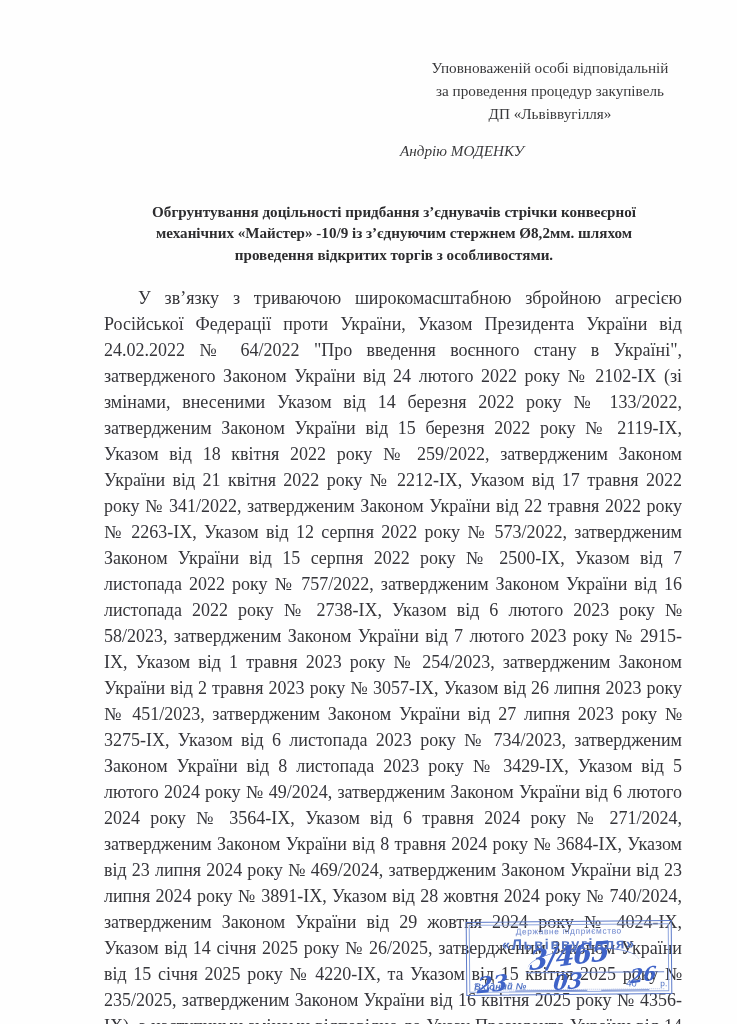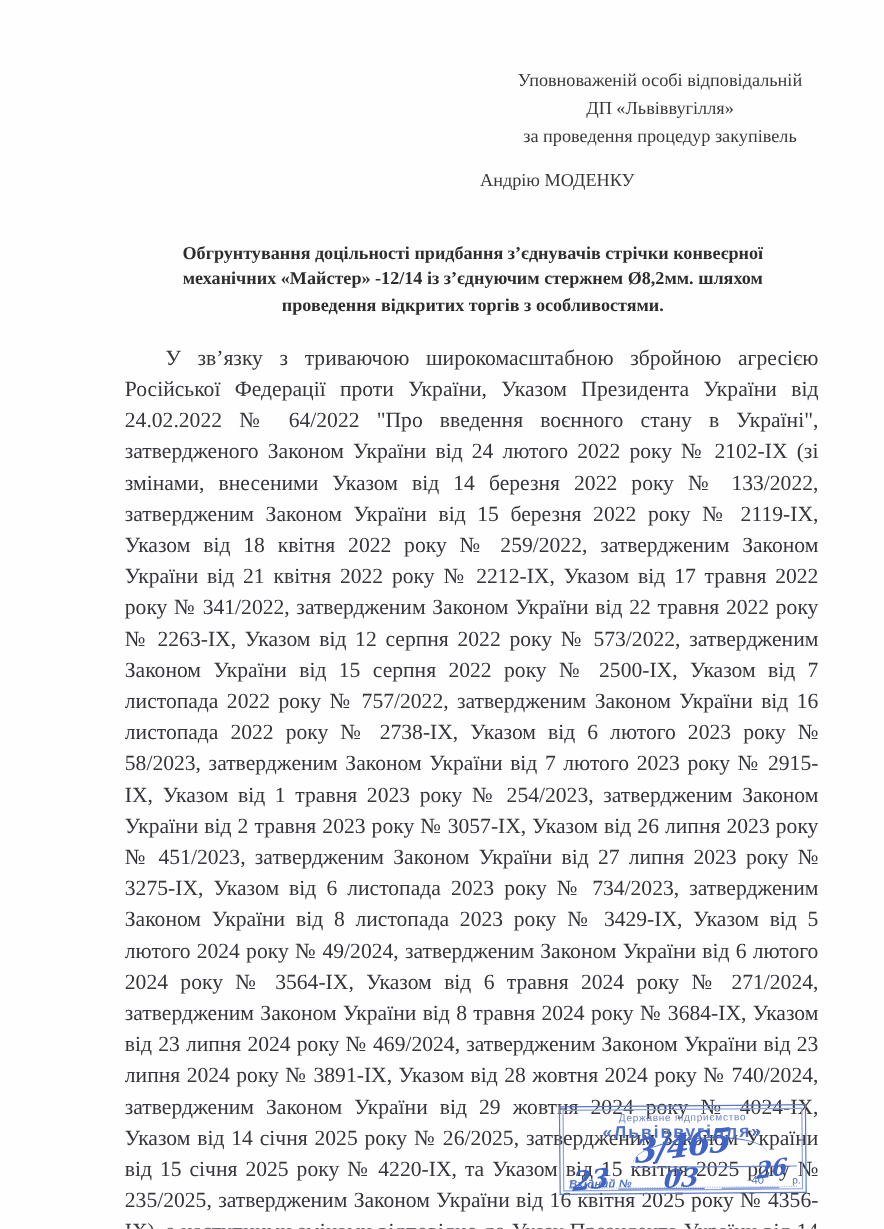--- a/index.html
+++ b/index.html
@@ -38,20 +38,21 @@
   .addressee .line { white-space: nowrap; }
 
   .addressee-name {
     position: absolute;
     left: 400px;
     top: 140px;
     font-size: 15.2px;
     line-height: 1.5;
     color: #39393b;
     white-space: nowrap;
+    font-style: italic;
   }
 
   
   .doc-title {
     position: absolute;
     left: 104px;
     top: 202px;
     width: 580px;
     font-size: 15.1px;
     font-weight: bold;
@@ -256,29 +257,29 @@
     opacity: .9;
   }
 </style>
 </head>
 <body>
 
 <div class="page">
 
   <div class="addressee">
     <div class="line">Уповноваженій особі відповідальній</div>
+    <div class="line">за проведення процедур закупівель</div>
     <div class="line">ДП «Львіввугілля»</div>
-    <div class="line">за проведення процедур закупівель</div>
   </div>
 
   <div class="addressee-name">Андрію МОДЕНКУ</div>
 
   <div class="doc-title">
     <span class="t-line">Обгрунтування доцільності придбання з’єднувачів стрічки конвеєрної</span>
-    <span class="t-line">механічних «Майстер» -12/14 із з’єднуючим стержнем Ø8,2мм. шляхом</span>
+    <span class="t-line">механічних «Майстер» -10/9 із з’єднуючим стержнем Ø8,2мм. шляхом</span>
     <span class="t-line">проведення відкритих торгів з особливостями.</span>
   </div>
 
   <div class="body-text">
     <p>У зв’язку з триваючою широкомасштабною збройною агресією Російської Федерації проти України, Указом Президента України від 24.02.2022 № 64/2022 "Про введення воєнного стану в Україні", затвердженого Законом України від 24 лютого 2022 року № 2102-IX (зі змінами, внесеними Указом від 14 березня 2022 року № 133/2022, затвердженим Законом України від 15 березня 2022 року № 2119-IX, Указом від 18 квітня 2022 року № 259/2022, затвердженим Законом України від 21 квітня 2022 року № 2212-IX, Указом від 17 травня 2022 року № 341/2022, затвердженим Законом України від 22 травня 2022 року № 2263-IX, Указом від 12 серпня 2022 року № 573/2022, затвердженим Законом України від 15 серпня 2022 року № 2500-IX, Указом від 7 листопада 2022 року № 757/2022, затвердженим Законом України від 16 листопада 2022 року № 2738-IX, Указом від 6 лютого 2023 року № 58/2023, затвердженим Законом України від 7 лютого 2023 року № 2915-IX, Указом від 1 травня 2023 року № 254/2023, затвердженим Законом України від 2 травня 2023 року № 3057-IX, Указом від 26 липня 2023 року № 451/2023, затвердженим Законом України від 27 липня 2023 року № 3275-IX, Указом від 6 листопада 2023 року № 734/2023, затвердженим Законом України від 8 листопада 2023 року № 3429-IX, Указом від 5 лютого 2024 року № 49/2024, затвердженим Законом України від 6 лютого 2024 року № 3564-IX, Указом від 6 травня 2024 року № 271/2024, затвердженим Законом України від 8 травня 2024 року № 3684-IX, Указом від 23 липня 2024 року № 469/2024, затвердженим Законом України від 23 липня 2024 року № 3891-IX, Указом від 28 жовтня 2024 року № 740/2024, затвердженим Законом України від 29 жовтня 2024 року № 4024-IX, Указом від 14 січня 2025 року № 26/2025, затвердженим Законом України від 15 січня 2025 року № 4220-IX, та Указом від 15 квітня 2025 року № 235/2025, затвердженим Законом України від 16 квітня 2025 року № 4356-IX), з наступними змінами відповідно до Указу Президента України від 14 липня 2025 року № 478/2025 «Про продовження строку дії воєнного стану в Україні», затвердженим Законом України від 15 липня 2025 року № 4524-IX) з наступними змінами відповідно до Указу Президента України від 20 жовтня 2025 року № 793/2025 «Про продовження строку дії воєнного стану в Україні», затвердженим Законом України</p>
   </div>
 
   <div class="stamp">
     <div class="stamp-org">Державне підприємство</div>
     <div class="stamp-name">«Львіввугілля»</div>

